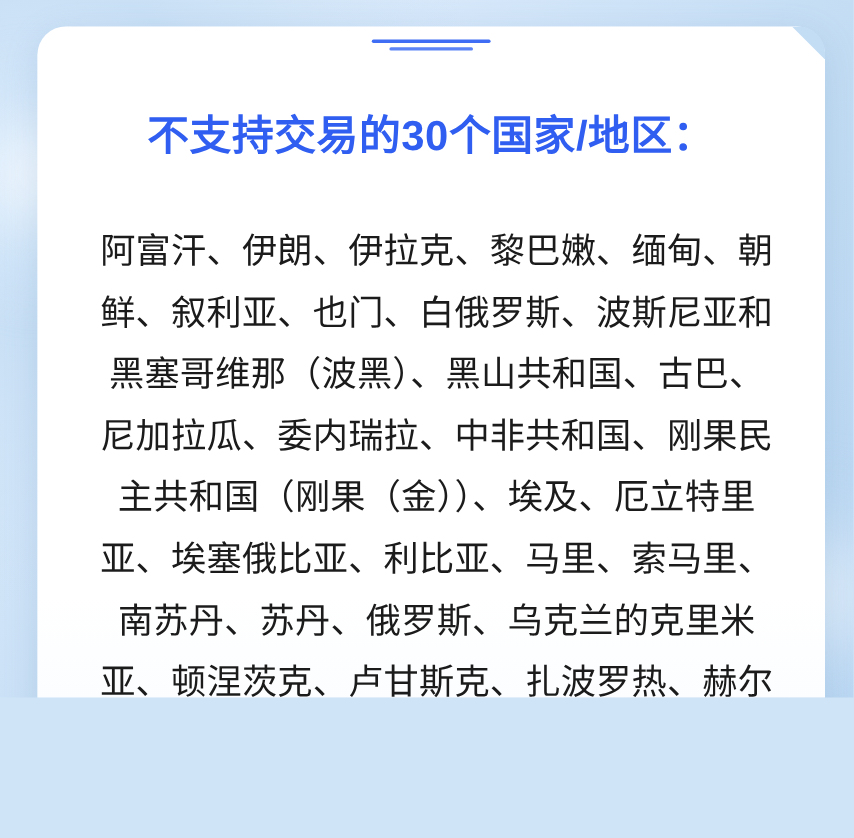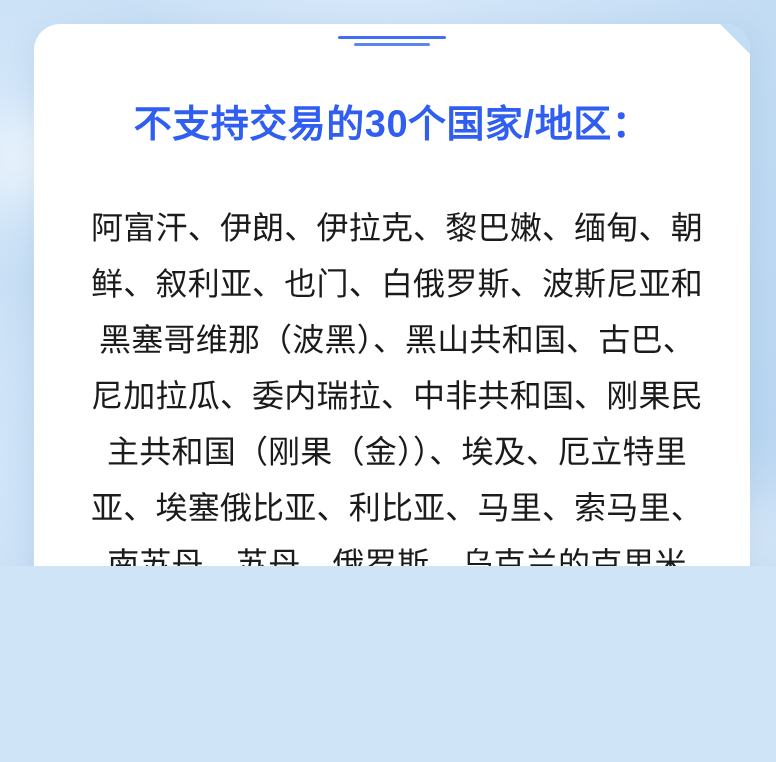--- a/index.html
+++ b/index.html
@@ -11,21 +11,21 @@
     height: 762px;
     overflow: hidden;
     font-family: "Liberation Sans", "DejaVu Sans", sans-serif;
     background: #cfe4f6;
   }
 
   
   #page {
     position: relative;
     width: 776px;
-    height: 566px;
+    height: 634px;
     background:
       radial-gradient(circle at 4% 22%, #d8e9fb 0%, #c9e0f5 18%, rgba(201,224,245,0) 46%),
       linear-gradient(135deg, #e9f3fd 0%, #d7e8fa 28%, #c2dcf3 58%, #b9d6f2 100%);
     overflow: hidden;
   }
 
   
   .blob {
     position: absolute;
     border-radius: 50%;

